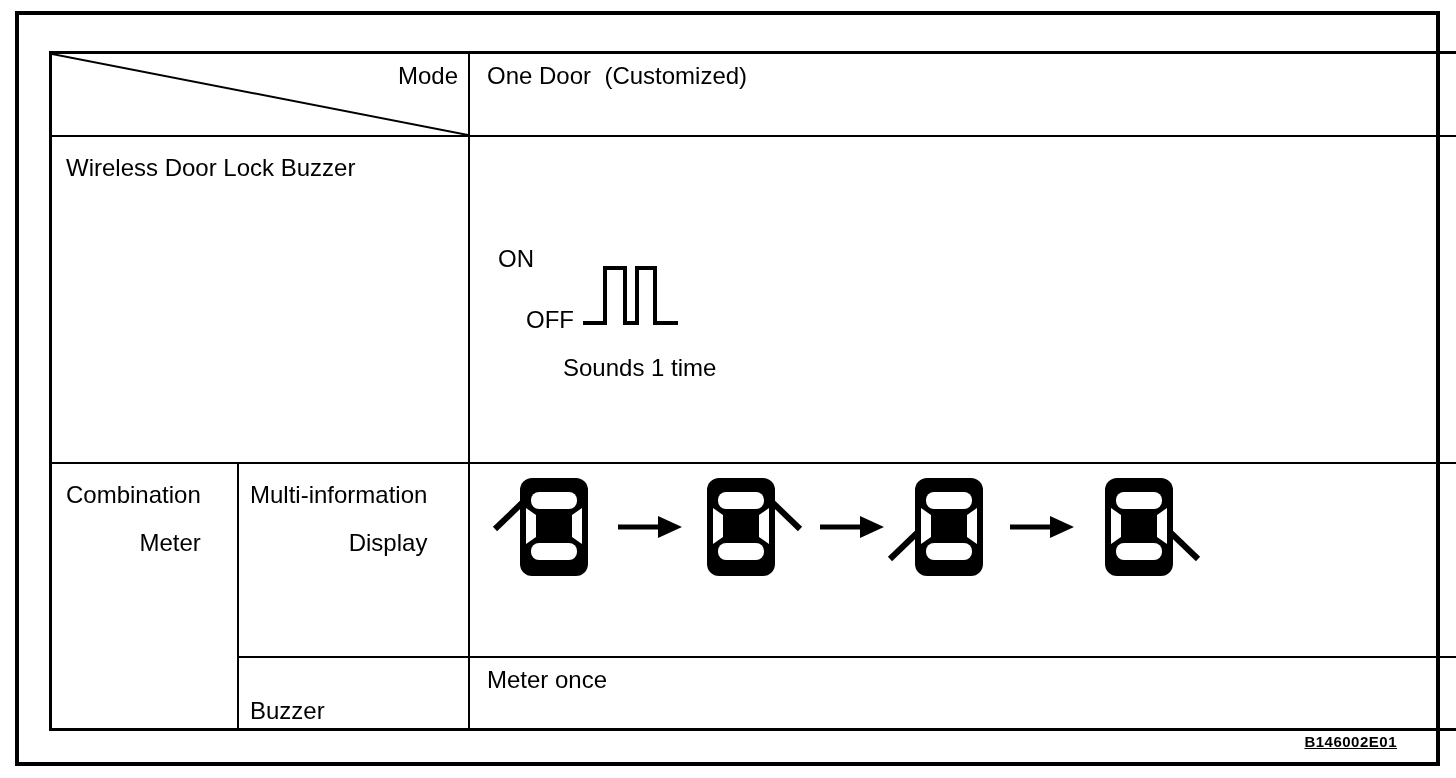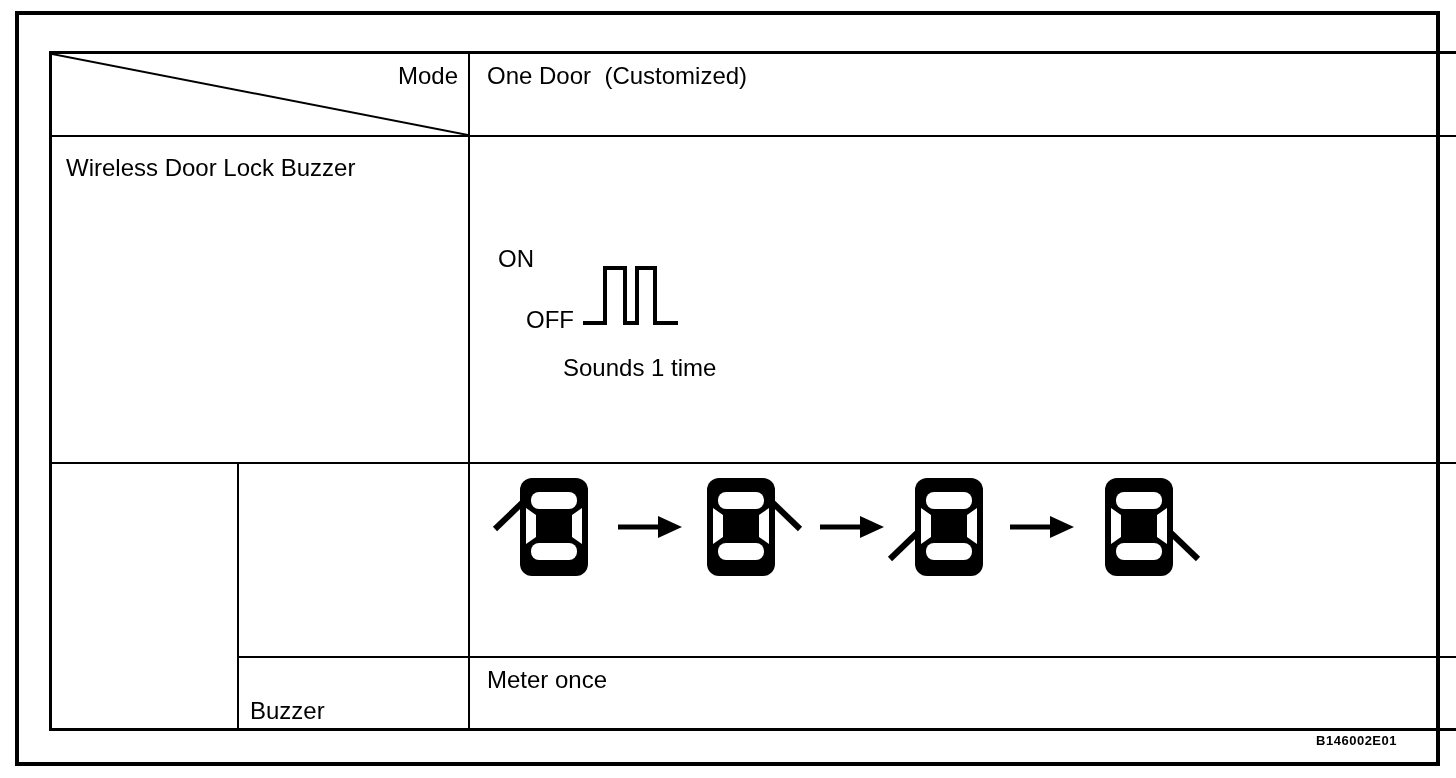--- a/index.html
+++ b/index.html
@@ -18,21 +18,21 @@
   .gline { position:absolute; background:#000; }
   .txt { position:absolute; white-space:nowrap; }
   .ml  { white-space:pre-line; line-height:48px; }
   .corner-cell { position:absolute; left:0; top:0; width:416px; height:81px; }
   .corner-cell svg { position:absolute; left:0; top:0; width:100%; height:100%; }
   .corner-label { position:absolute; right:10px; top:8px; }
   .mode-value { position:absolute; left:435px; top:8px; white-space:pre; }
   .seq-item { position:absolute; }
   .fig-code {
     position:absolute; right:59px; top:733px;
-    font-size:13px; font-weight:bold; letter-spacing:0.5px;
+    font-size:15px; font-weight:bold; letter-spacing:0.5px;text-decoration:underline;
   }
 </style>
 </head>
 <body>
 
 <div class="outer-frame"></div>
 
 <div class="tbl">
 
   <div class="gline" style="left:416px; top:0; width:2px; height:100%;"></div>
@@ -51,20 +51,24 @@
   <div class="mode-value">One Door  (Customized)</div>
 
   <div class="txt" style="left:14px; top:100px;">Wireless Door Lock Buzzer</div>
   <div class="txt" style="left:436px; top:191px;margin-left:10px;">ON</div>
   <div class="txt" style="left:434px; top:252px;margin-left:40px;">OFF</div>
   <svg viewBox="0 0 98 62" width="98" height="62" style="position:absolute; left:530px; top:211px;">
     <path d="M1,58 H23 V3 H43 V58 H55 V3 H73 V58 H96" fill="none" stroke="#000" stroke-width="4"></path>
   </svg>
   <div class="txt" style="left:511px; top:300px;">Sounds 1 time</div>
 
+  <div class="txt ml" style="left:14px; top:417px;">Combination
+Meter</div>
+  <div class="txt ml" style="left:198px; top:417px;">Multi-information
+Display</div>
 
   <div id="door-sequence">
       <svg class="seq-item" viewBox="0 0 130 100" width="130" height="100" style="left:437px; top:423px;">
       <rect x="31" y="1" width="68" height="98" rx="12" fill="#000"></rect>
       <rect x="42" y="15" width="46" height="17" rx="8" fill="#fff"></rect>
       <rect x="42" y="66" width="46" height="17" rx="8" fill="#fff"></rect>
       <path d="M37,31 L47,38 L47,60 L37,67 Z" fill="#fff"></path>
       <path d="M93,31 L83,38 L83,60 L93,67 Z" fill="#fff"></path>
       <line x1="33" y1="26" x2="6" y2="52" stroke="#000" stroke-width="6"></line>
     </svg>

